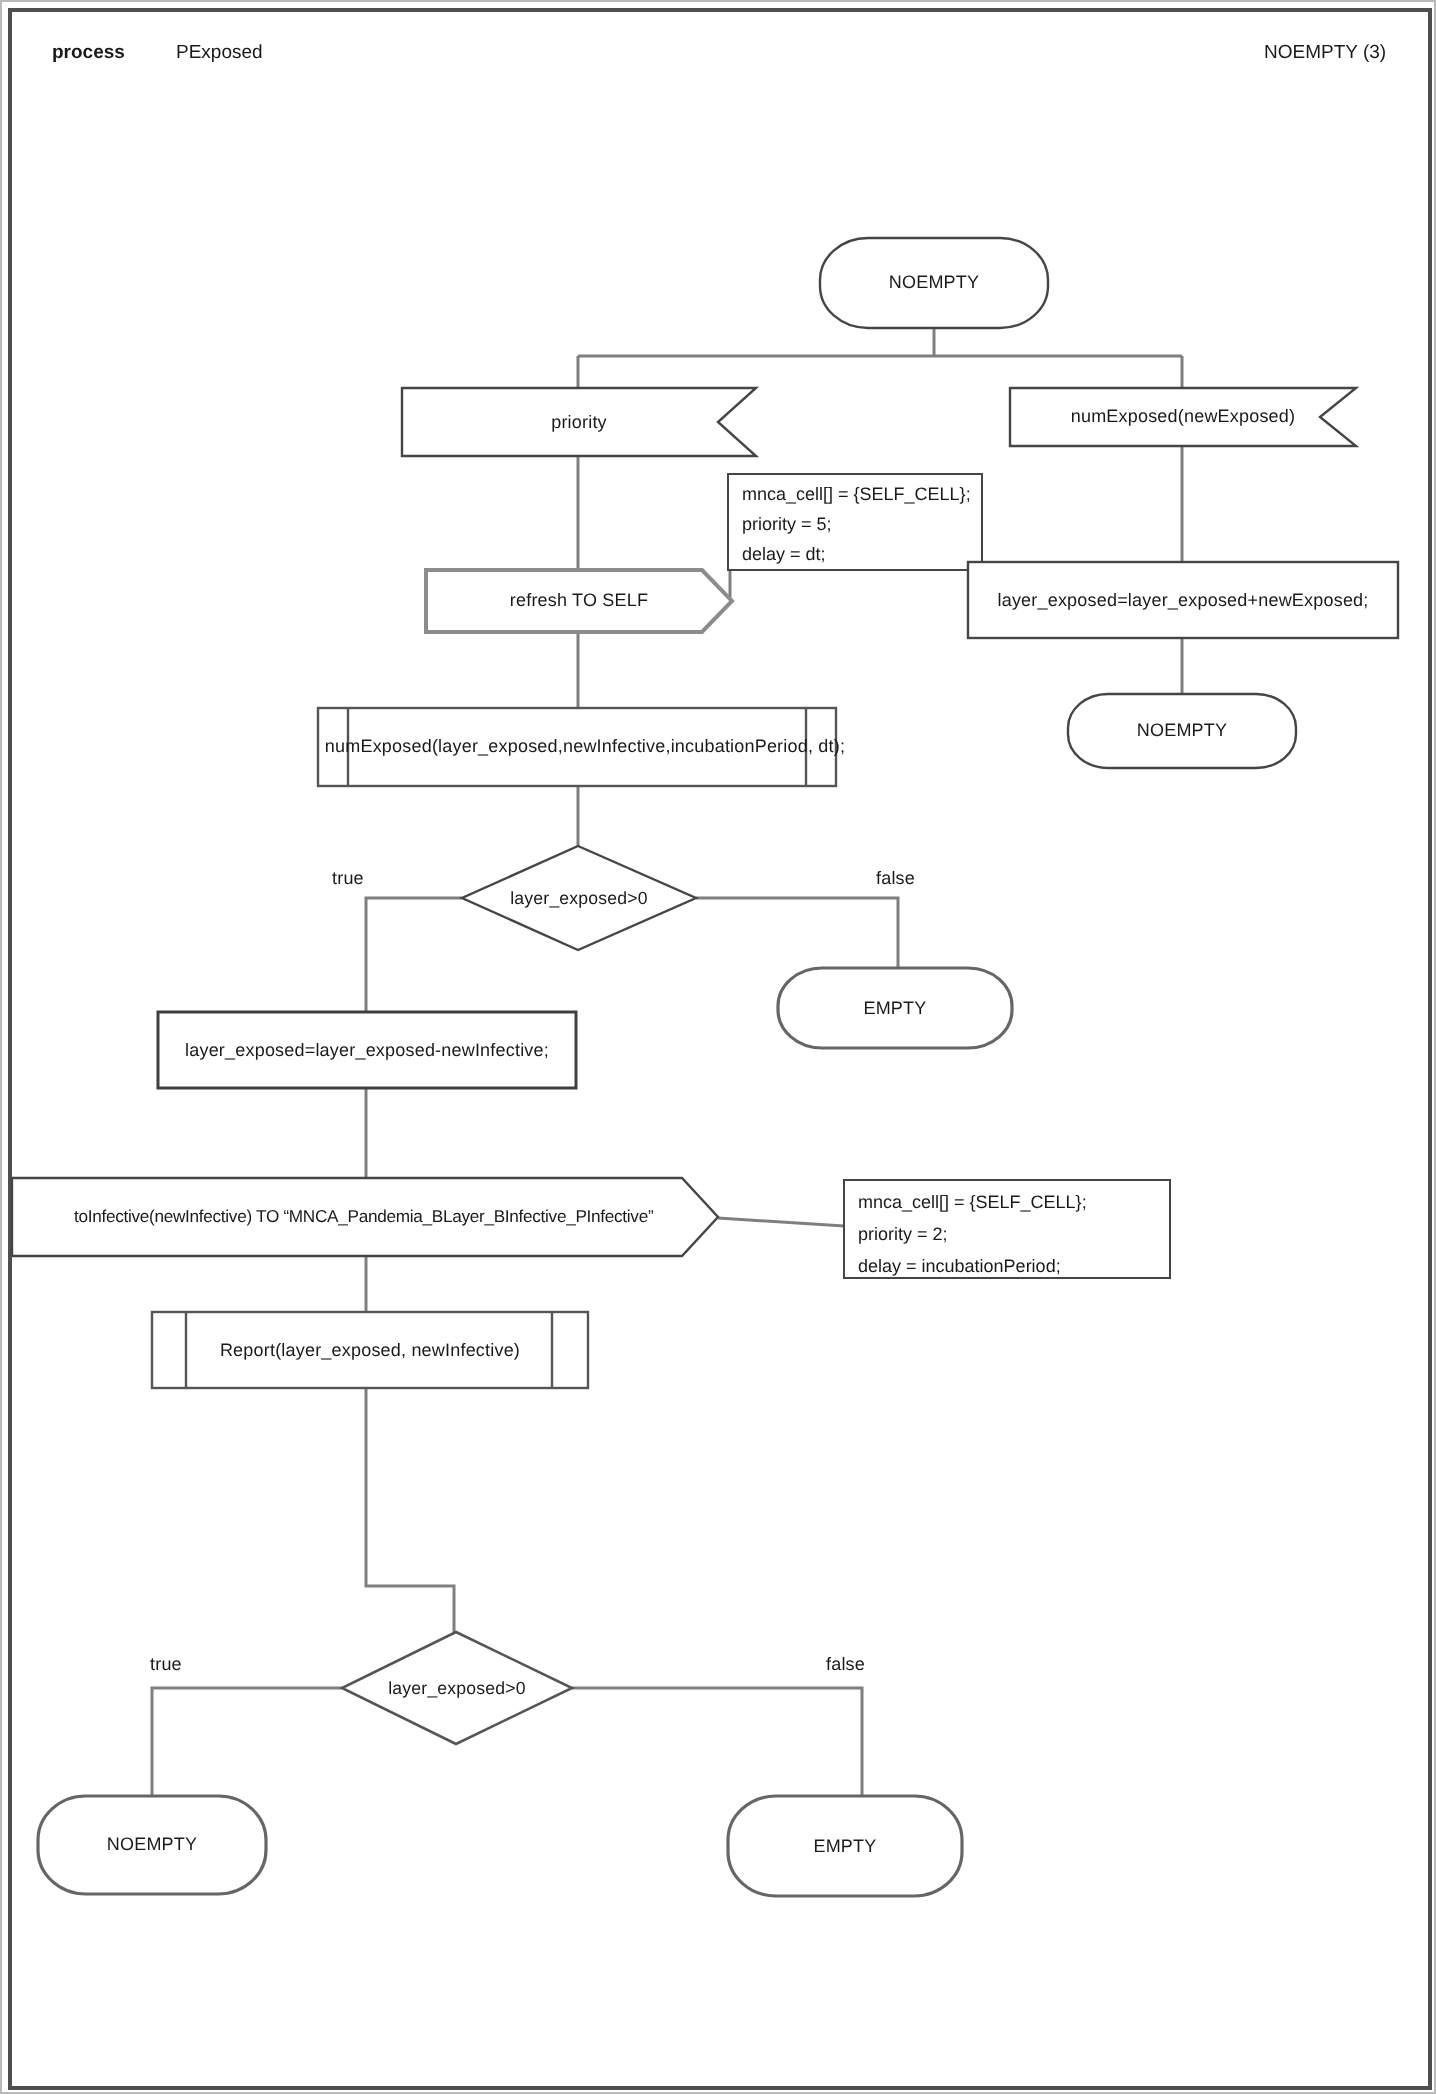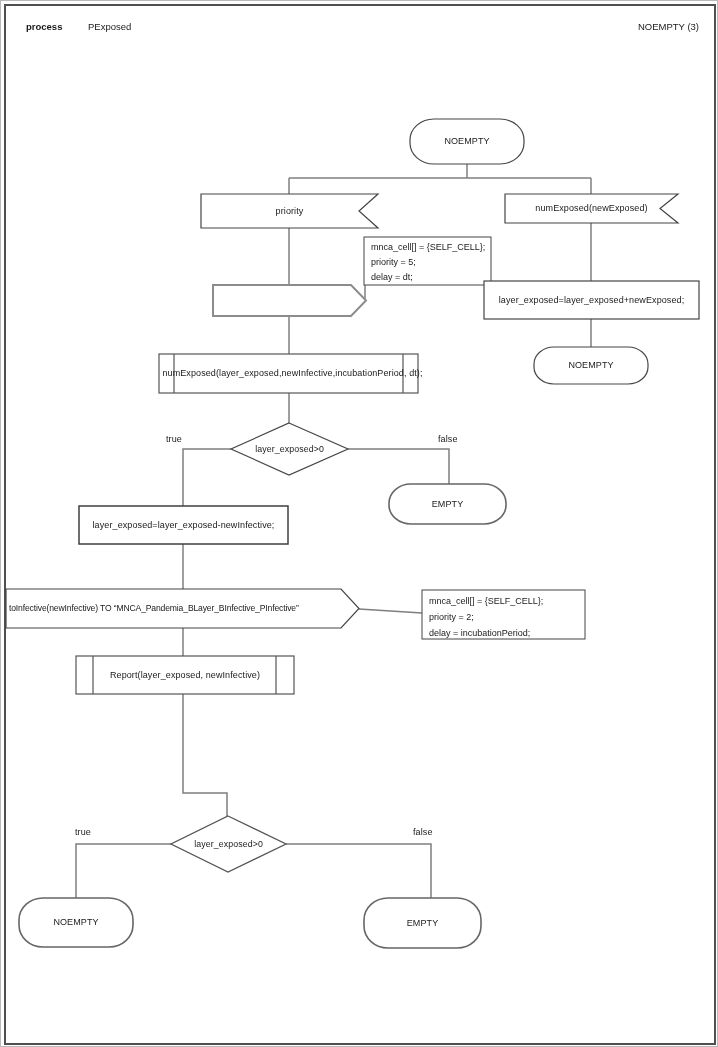--- a/index.html
+++ b/index.html
@@ -16,21 +16,21 @@
   }
   svg.layer{position:absolute;left:0;top:0;width:718px;height:1047px;}
   .lbl{
     position:absolute;
     font-size:9px;
     line-height:11px;
     white-space:nowrap;
     display:flex;align-items:center;justify-content:center;
     letter-spacing:0.1px;
   }
-  .lbl.left{justify-content:flex-start;}
+  .lbl.left{justify-content:flex-start;margin-left:28px;}
   .hdr{position:absolute;font-size:9.5px;line-height:11px;white-space:nowrap;}
   .bold{font-weight:bold;}
   .note{
     position:absolute;
     font-size:9px;
     padding:3px 0 15px 7px;
     box-sizing:border-box;
   }
   .note div{line-height:15px;white-space:nowrap;}
   .note.tall div{line-height:16px;}
@@ -102,30 +102,31 @@
 
       <polygon points="227,815 285,843 227,871 170,843" stroke="#555555" stroke-width="1.3"></polygon>
 
       <rect x="18" y="897" width="114" height="49" rx="24" ry="22" stroke="#666666" stroke-width="1.6"></rect>
       <rect x="363" y="897" width="117" height="50" rx="24" ry="22" stroke="#666666" stroke-width="1.6"></rect>
     </g>
   </svg>
 
   <div class="hdr bold" style="left:25px;top:20px;position:absolute">process</div>
   <div class="hdr" style="left:87px;top:20px;position:absolute">PExposed</div>
-  <div class="hdr" style="left:631px;top:20px;width:73px;text-align:center;position:absolute">NOEMPTY (3)</div>
+  <div class="hdr" style="left:631px;top:20px;width:73px;text-align:left;position:absolute">NOEMPTY (3)</div>
 
   <div class="lbl" style="left:409px;top:118px;width:114px;height:45px">NOEMPTY</div>
   <div class="lbl" style="left:533px;top:346px;width:114px;height:37px">NOEMPTY</div>
   <div class="lbl" style="left:388px;top:483px;width:117px;height:40px">EMPTY</div>
   <div class="lbl" style="left:18px;top:897px;width:114px;height:49px">NOEMPTY</div>
   <div class="lbl" style="left:363px;top:897px;width:117px;height:50px">EMPTY</div>
 
   <div class="lbl" style="left:200px;top:193px;width:177px;height:34px">priority</div>
   <div class="lbl" style="left:504px;top:193px;width:173px;height:29px">numExposed(newExposed)</div>
+  <div class="lbl" style="left:212px;top:284px;width:153px;height:31px">refresh TO SELF</div>
   <div class="lbl left tight" style="left:5px;top:588px;width:353px;height:39px;padding-left:3px;box-sizing:border-box">toInfective(newInfective) TO “MNCA_Pandemia_BLayer_BInfective_PInfective”</div>
 
   <div class="lbl" style="left:483px;top:280px;width:215px;height:38px">layer_exposed=layer_exposed+newExposed;</div>
   <div class="lbl" style="left:78px;top:505px;width:209px;height:38px">layer_exposed=layer_exposed-newInfective;</div>
 
   <div class="lbl" style="left:162px;top:353px;width:259px;height:39px;overflow:visible">numExposed(layer_exposed,newInfective,incubationPeriod, dt);</div>
   <div class="lbl" style="left:75px;top:655px;width:218px;height:38px">Report(layer_exposed, newInfective)</div>
 
   <div class="lbl" style="left:230px;top:422px;width:117px;height:52px;font-size:8.8px">layer_exposed&gt;0</div>
   <div class="lbl" style="left:170px;top:815px;width:115px;height:56px;font-size:8.8px">layer_exposed&gt;0</div>

